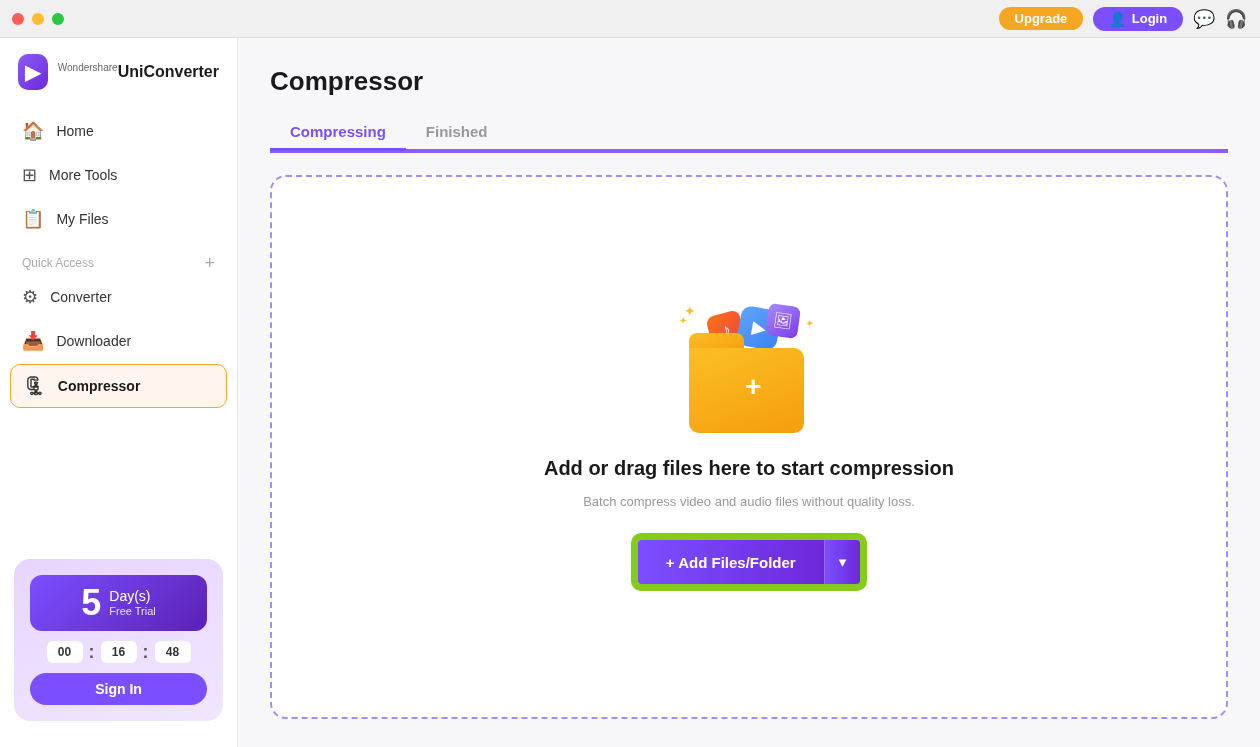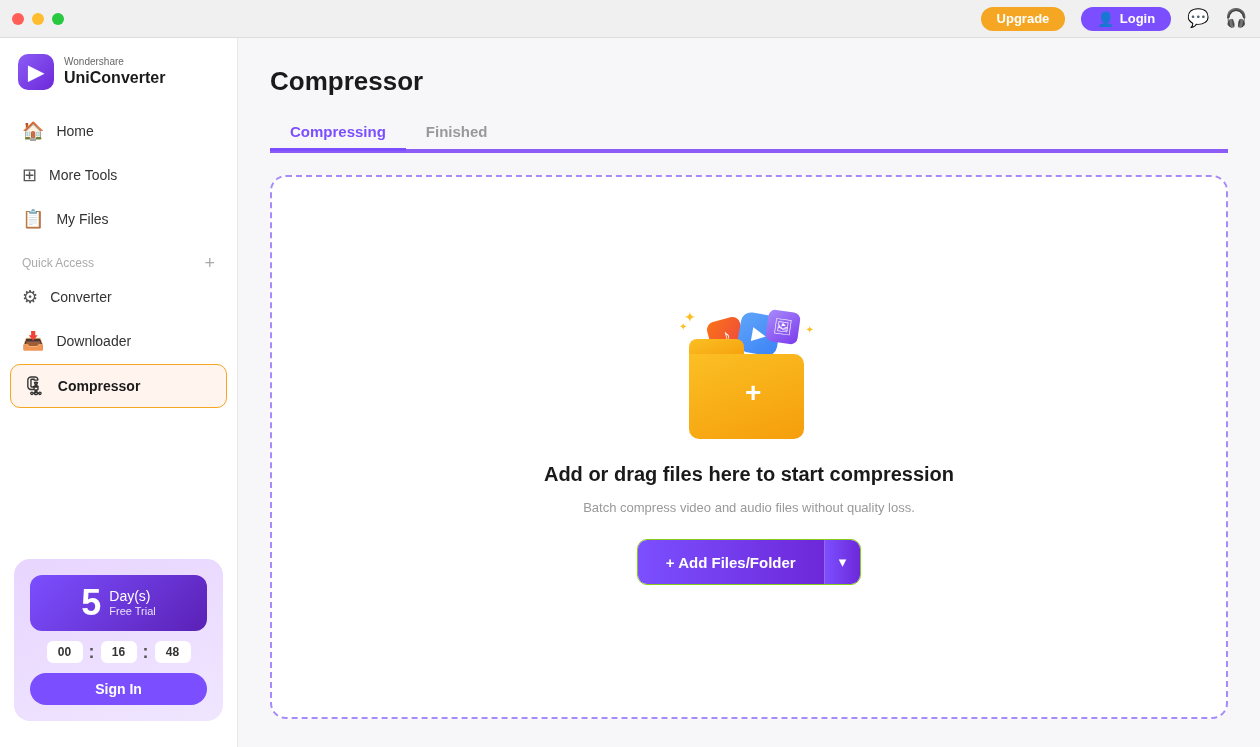--- a/index.html
+++ b/index.html
@@ -28,21 +28,22 @@
       width: 12px; height: 12px;
       border-radius: 50%;
       display: inline-block;
     }
     .tl-close { background: #ff5f57; }
     .tl-min { background: #febc2e; }
     .tl-max { background: #28c840; }
     .title-bar-actions {
       margin-left: auto;
       display: flex;
-      gap: 16px;
+      align-items: center;
+      gap: 10px;
     }
     .upgrade-btn {
       background: #f5a623;
       color: #fff;
       border: none;
       border-radius: 14px;
       padding: 4px 16px;
       font-size: 13px;
       font-weight: 600;
       cursor: pointer;
@@ -94,21 +95,21 @@
       width: 36px; height: 36px;
       background: linear-gradient(135deg, #8b5cf6, #6d28d9);
       border-radius: 10px;
       display: flex; align-items: center; justify-content: center;
       color: #fff;
       font-size: 20px;
       font-weight: bold;
     }
     .logo-text {
       display: flex;
-      flex-direction: column;
+      flex-direction: row;
       line-height: 1.2;
     }
     .logo-brand { font-size: 10px; color: #666; }
     .logo-name { font-size: 16px; font-weight: 700; color: #1a1a1a; }
 
     .sidebar-nav { display: flex; flex-direction: column; gap: 2px; padding: 0 10px; }
     .nav-item {
       display: flex;
       align-items: center;
       gap: 12px;
@@ -343,21 +344,21 @@
       color: #999;
       text-align: left;
     }
 
     
     .add-files-row {
       display: flex;
       align-items: stretch;
       border-radius: 10px;
       overflow: hidden;
-      border: 1px solid #84cc16;
+      border: 7px solid #84cc16;
       margin-top: 10px;
     }
     .add-files-btn {
       background: linear-gradient(90deg, #7b4fff, #6d28d9);
       color: #fff;
       border: none;
       padding: 13px 28px;
       font-size: 15px;
       font-weight: 700;
       cursor: pointer;

